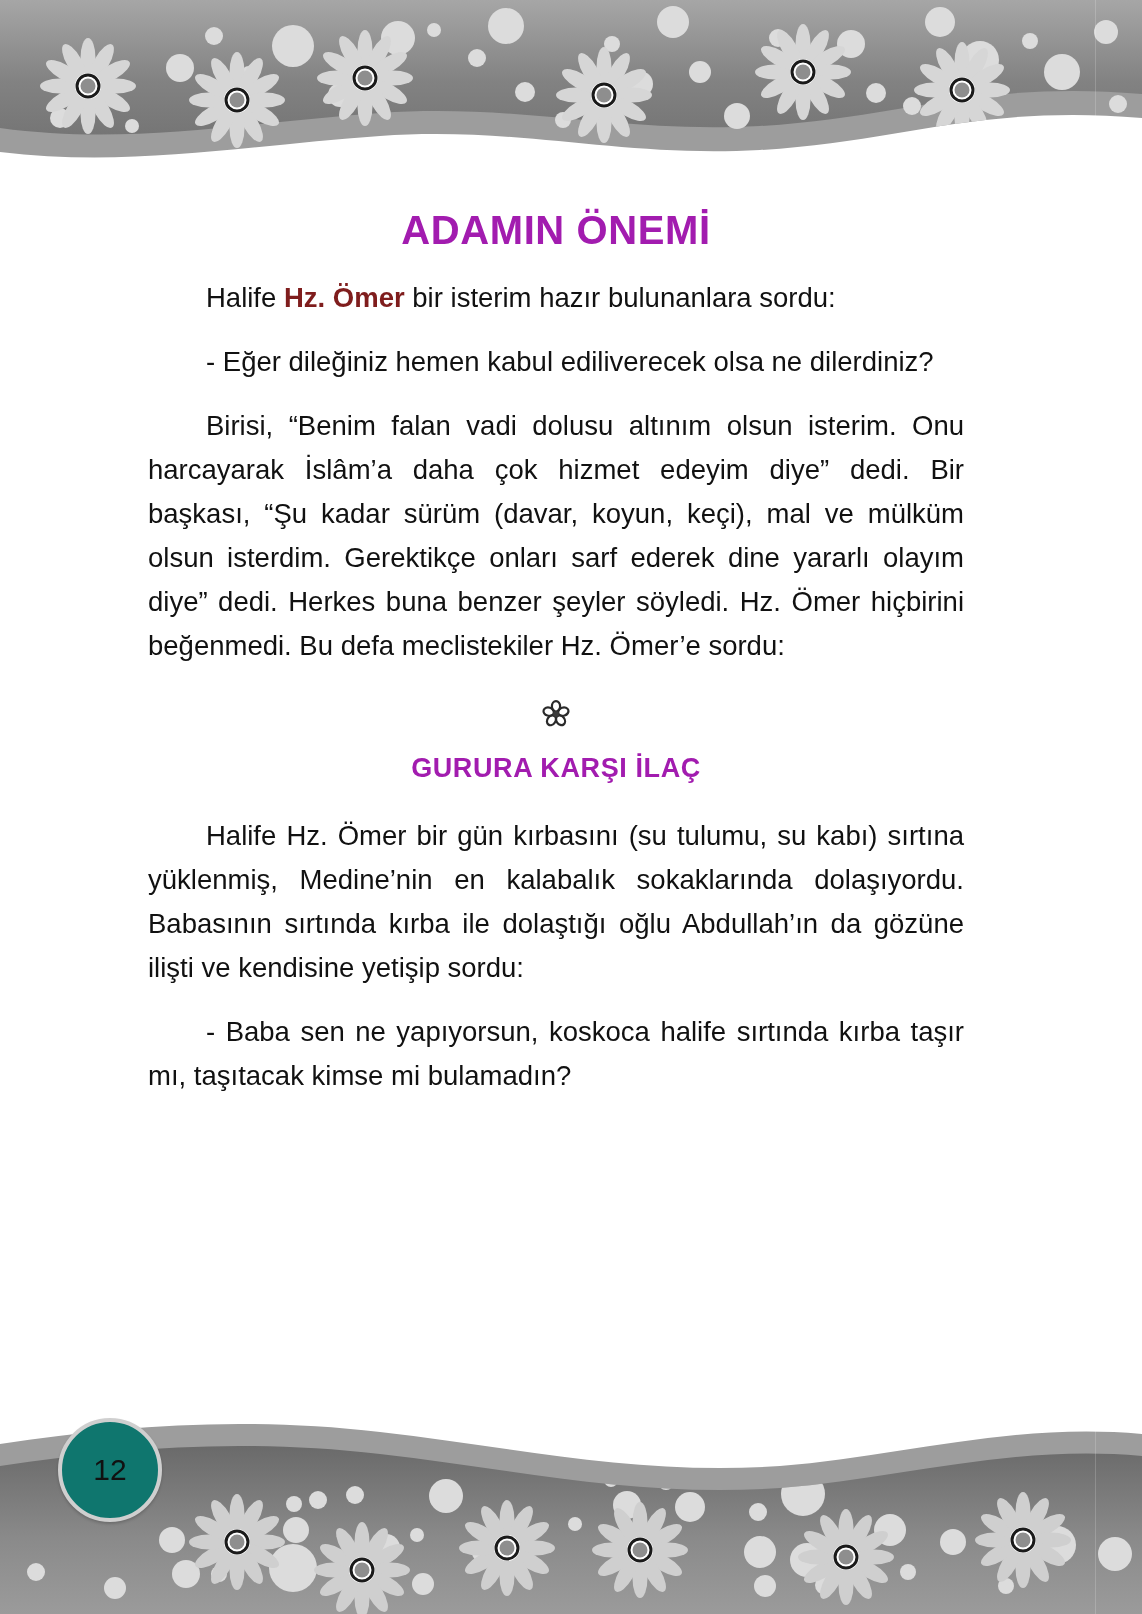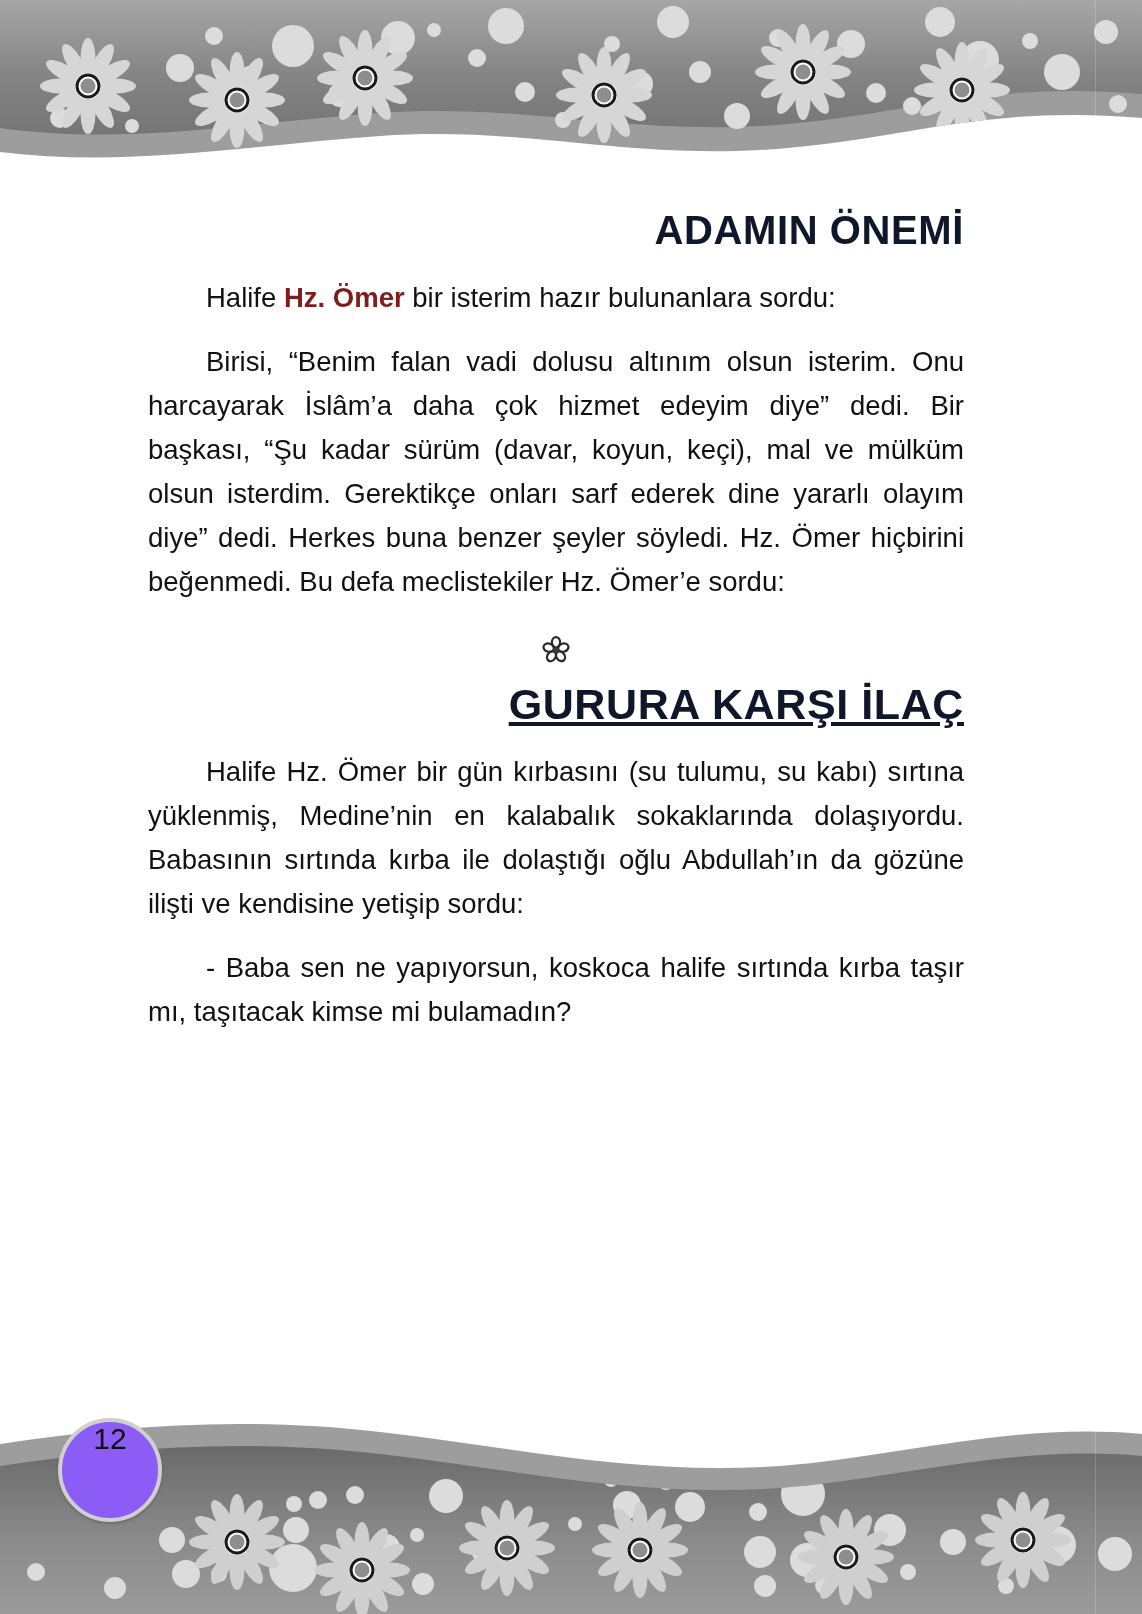--- a/index.html
+++ b/index.html
@@ -23,28 +23,27 @@
     left:148px;
     top:206px;
     width:816px;
   }
   h1.section-title{
     margin:0;
     font-size:40px;
     line-height:48px;
     font-weight:bold;
     letter-spacing:0.6px;
-    color:#0f172a;
-    text-align:right;
+    color:#a21caf;
+    text-align:center;
     font-family:"Liberation Sans", sans-serif;
   }
   h1.section-title.second{
-    font-size:43px;
+    font-size:27px;
     margin-top:6px;
-    text-decoration:underline;
   }
   p.para{
     margin:0;
     padding:0;
     font-size:27.5px;
     line-height:44px;
     color:#111111;
     text-align:justify;
     text-justify:inter-word;
     text-indent:58px;
@@ -65,24 +64,24 @@
   }
   .divider svg{display:block;}
 
   
   .page-number{
     position:absolute;
     left:58px;
     top:1418px;
     width:104px;height:104px;
     border-radius:50%;
-    background:#8b5cf6;
+    background:#0f766e;
     border:4px solid #cfcfcf;
     box-sizing:border-box;
-    display:flex;justify-content:center;
+    display:flex;align-items:center;justify-content:center;
     font-size:30px;
     color:#111;
     font-family:"Liberation Sans", sans-serif;
     box-shadow:0 2px 3px rgba(0,0,0,0.18);
   }
   
   .page-seam{
     position:absolute;top:0;right:46px;width:1px;height:1614px;
     background:rgba(255,255,255,0.18);
     pointer-events:none;
@@ -173,20 +172,23 @@
   </div>
 
   <div class="content">
 
     <h1 class="section-title">ADAMIN ÖNEMİ</h1>
 
     <p class="para first-after-title no-justify">
       <span>Halife </span><b>Hz. Ömer</b><span> bir isterim hazır bulunanlara sordu:</span>
     </p>
 
+    <p class="para">
+      <span>- Eğer dileğiniz hemen kabul edilivere­cek olsa ne dilerdiniz?</span>
+    </p>
 
     <p class="para">
       <span>Birisi, “Benim falan vadi dolusu altınım olsun isterim. Onu harcayarak İslâm’a daha çok hizmet edeyim diye” dedi. Bir başkası, “Şu kadar sürüm (davar, koyun, keçi), mal ve mülküm olsun isterdim. Gerektikçe onları sarf ederek dine yararlı olayım diye” dedi. Herkes buna benzer şeyler söyledi. Hz. Ömer hiçbirini beğenmedi. Bu defa meclistekiler Hz. Ömer’e sordu:</span>
     </p>
 
 
 
 
     <div class="divider">
       <svg width="30" height="30" viewBox="-16 -16 32 32" xmlns="http://www.w3.org/2000/svg">

